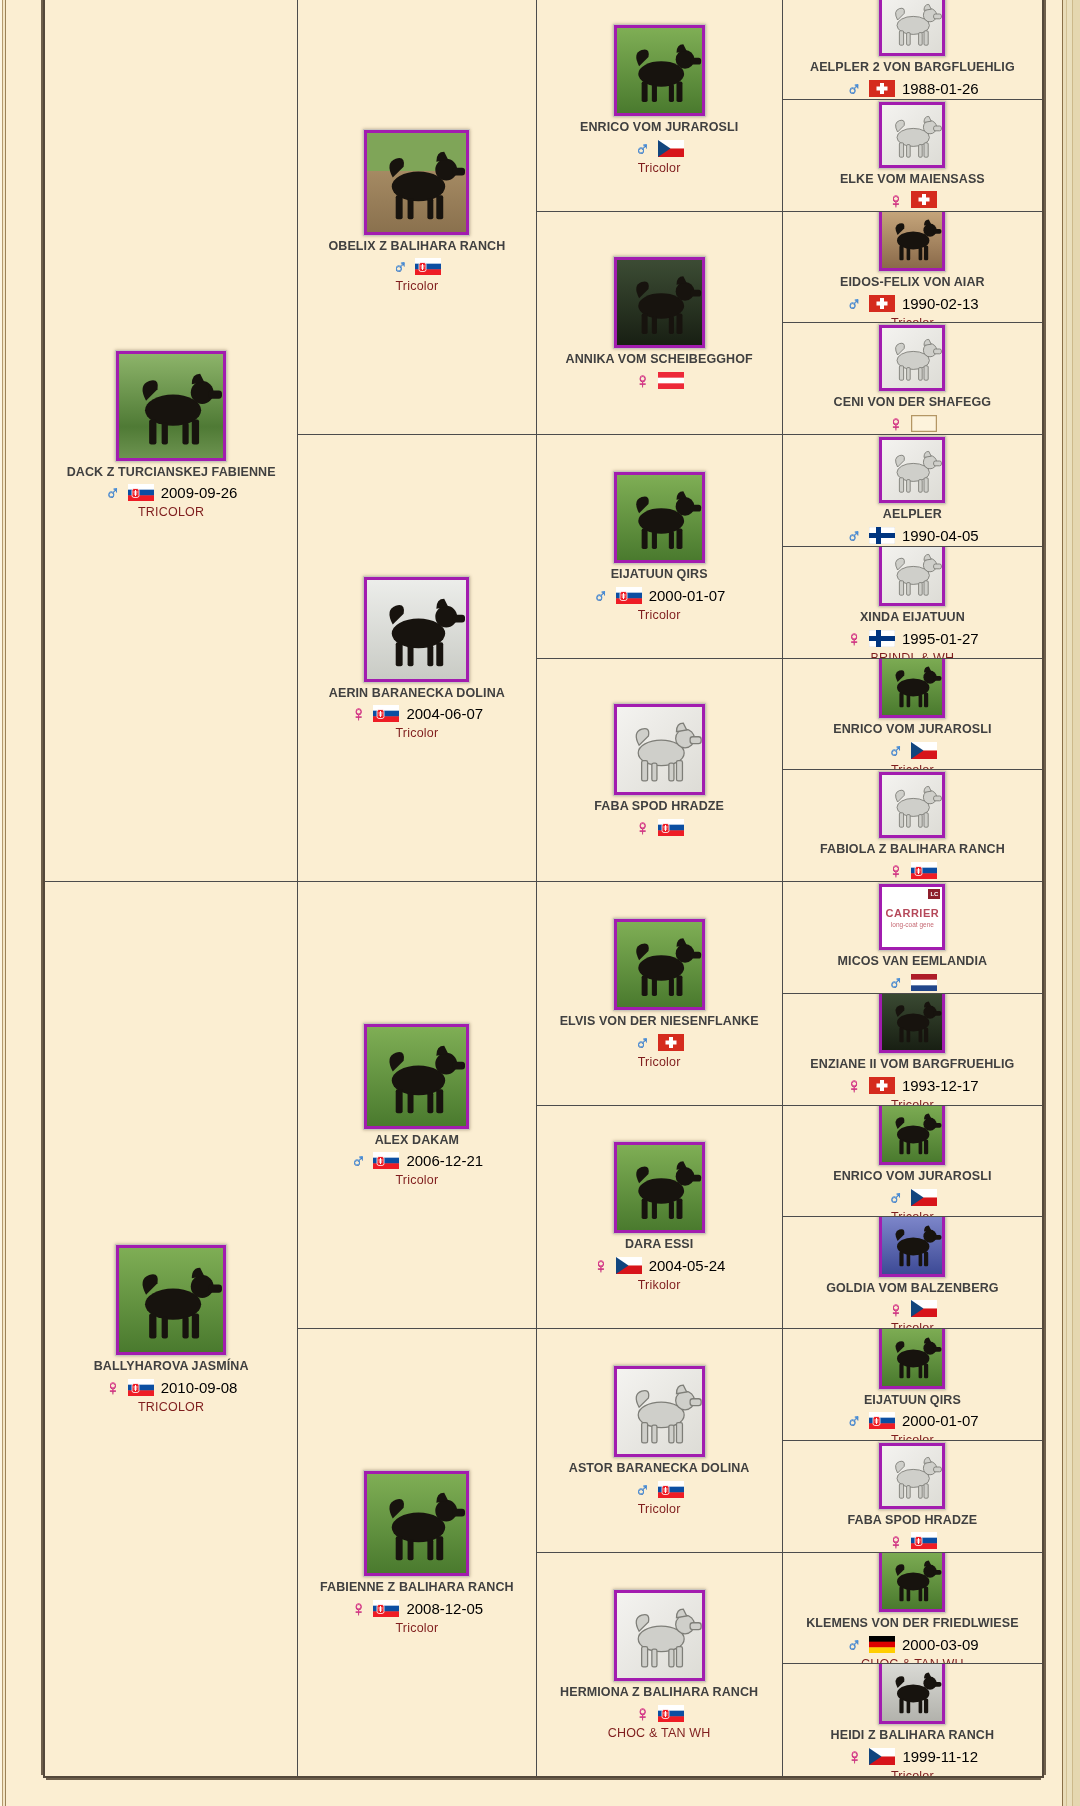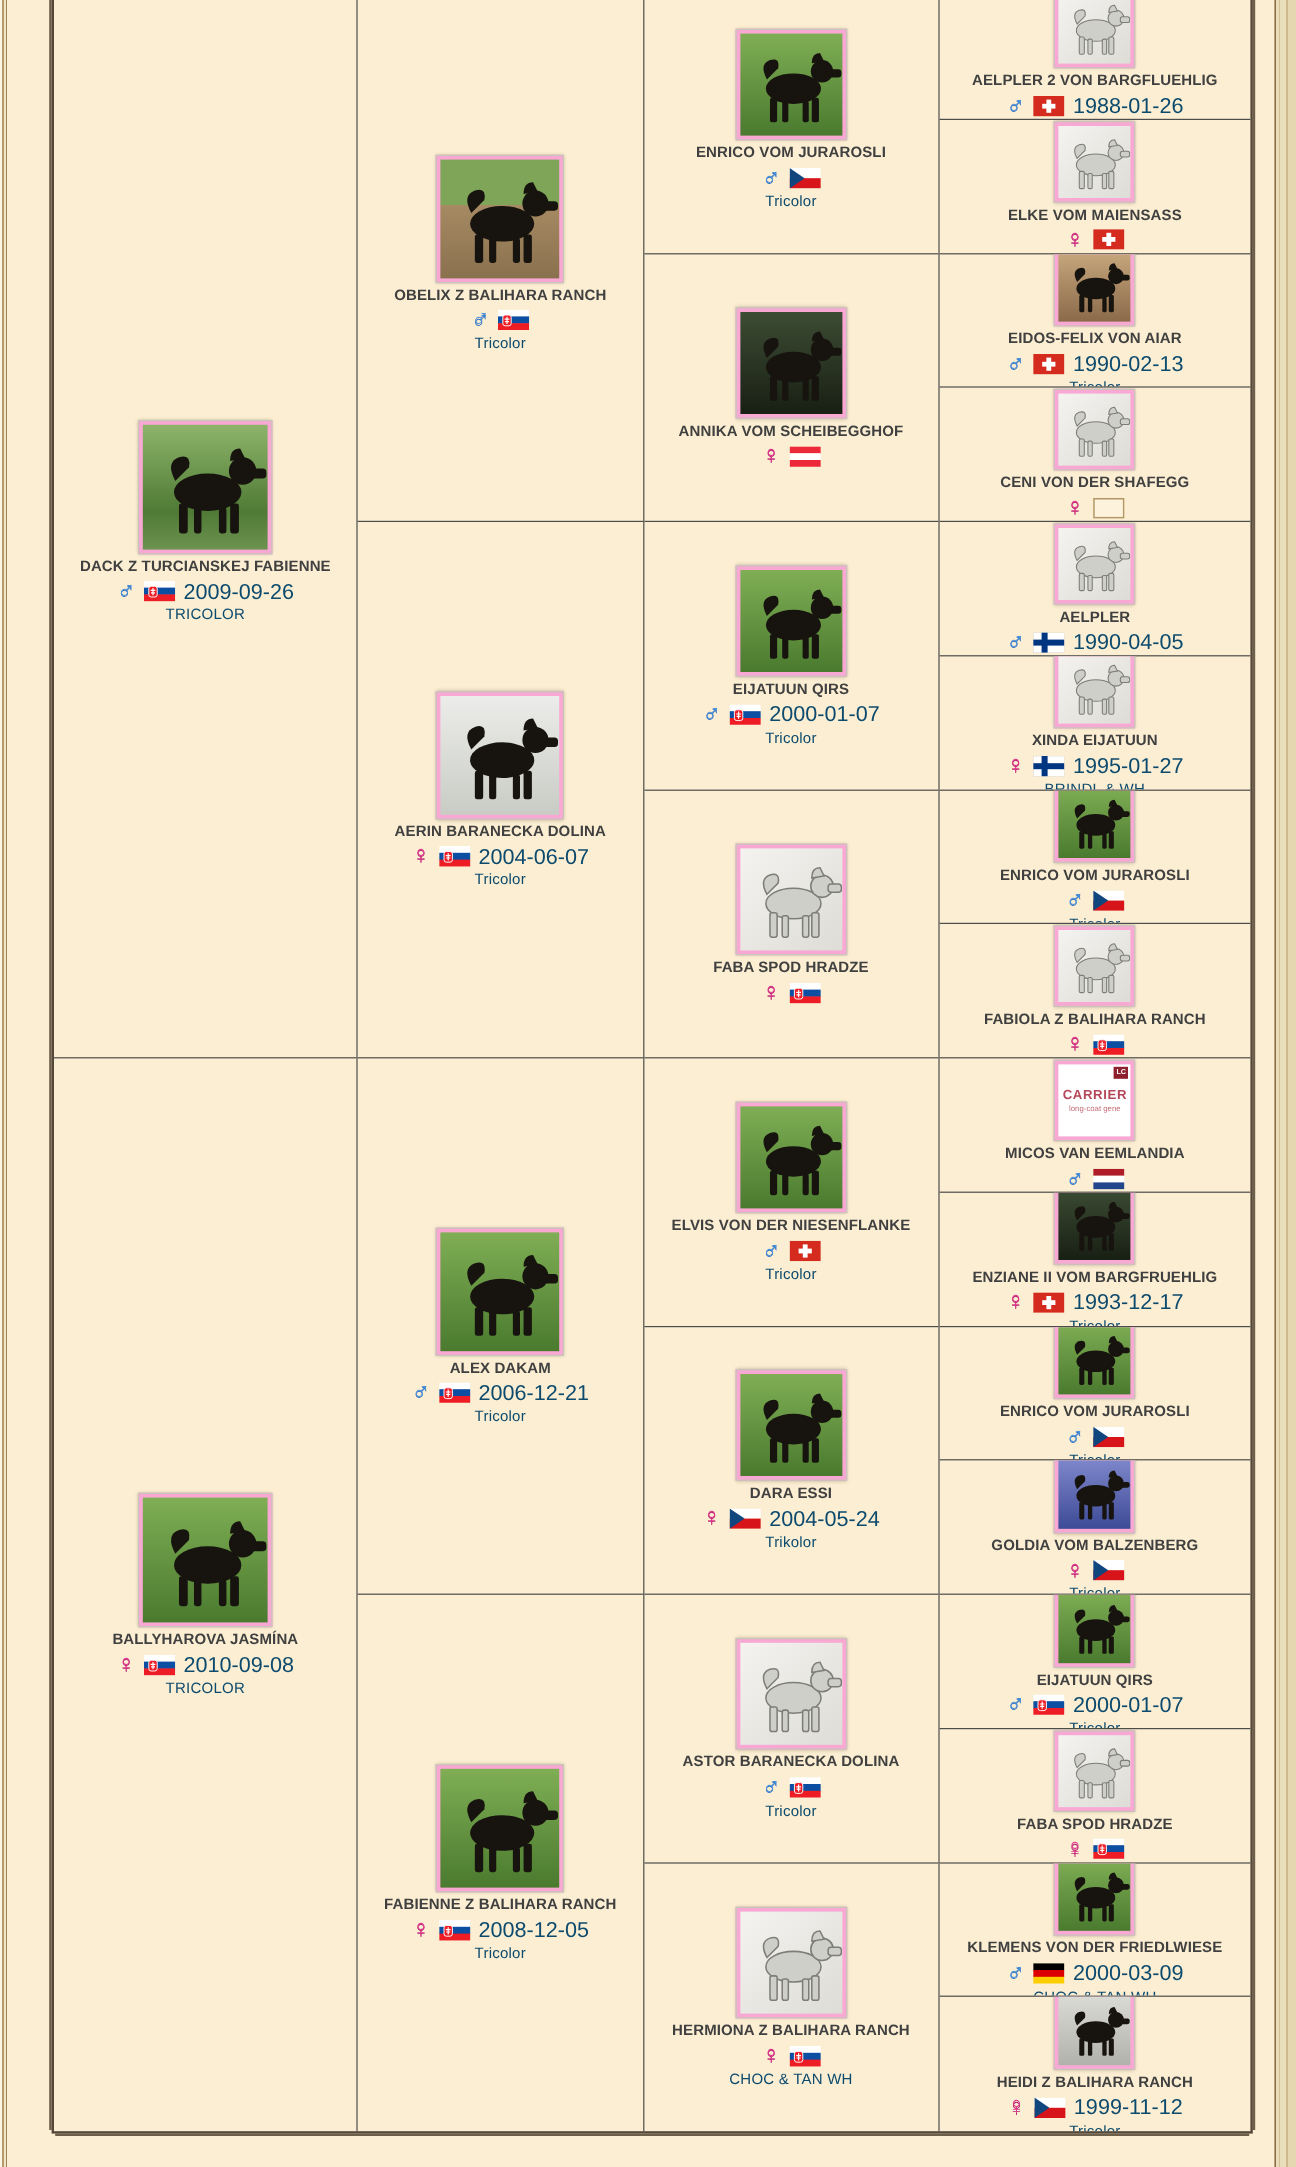--- a/index.html
+++ b/index.html
@@ -24,21 +24,21 @@
   .gen-1{width:25.4%;--img:104px;}
   .gen-2{width:23.9%;--img:99px;}
   .gen-3{width:24.7%;--img:85px;}
   .gen-4{width:26.0%;--img:60px;}
   .cell{
     display:flex;flex-direction:column;align-items:center;justify-content:center;
     gap:3px;border-bottom:1px solid #4c4c4c;padding:4px 2px;box-sizing:border-box;overflow:hidden;
   }
   .gen-col .cell:last-child{border-bottom:none;text-align:center;}
   .frame{
-    background:#f9a8d4;padding:3px;border:1px solid #c8c4bc;
+    background:#a21caf;padding:3px;border:1px solid #c8c4bc;
     box-shadow:0 0 3px rgba(90,70,40,.4);flex:0 0 auto;
   }
   .pic{width:var(--img);height:var(--img);display:block;overflow:hidden;}
   .pic svg{display:block;width:100%;height:100%;}
   .bg-sketch .pic{background:linear-gradient(135deg,#f4f3f0,#dddcd6);}
   .bg-grass .pic{background:linear-gradient(#7fae55,#4a7a2e);}
   .bg-garden .pic{background:linear-gradient(#8db46a,#4f7a35 70%,#6d9350);}
   .bg-dirt .pic{background:linear-gradient(#7fa558 0 38%,#a58a63 38%,#8a714e);}
   .bg-snow .pic{background:linear-gradient(#ecedea,#c9cbc5);}
   .bg-dark .pic{background:linear-gradient(#3c4c34,#181f13);}
@@ -51,22 +51,22 @@
     font-size:6px;font-weight:bold;padding:2px 2px;line-height:1;}
   .carrier-title{color:#b5485a;font-weight:bold;font-size:11px;letter-spacing:.5px;}
   .carrier-sub{color:#c66a74;font-size:6.5px;}
   .name{font-weight:bold;font-size:12.5px;color:#404040;letter-spacing:.1px;
     white-space:nowrap;line-height:1.25;}
   .info{display:flex;align-items:center;gap:7px;line-height:1;}
   .sex{font-size:21px;font-weight:bold;line-height:.9;}
   .sex.male{color:#4a90d9;text-shadow:0 1px 0 #2f6fc0;}
   .sex.female{color:#e0348c;text-shadow:0 1px 0 #b31f6e;}
   .flag{display:block;line-height:0;}
-  .date{font-size:18px;color:#0c4a6e;}
-  .coat{font-size:12.5px;color:#0c4a6e;letter-spacing:.2px;}
+  .date{font-size:15px;color:#000000;}
+  .coat{font-size:12.5px;color:#7f1d1d;letter-spacing:.2px;}
 </style>
 </head>
 <body>
 
 <div class="edge-strip edge-left"></div>
 <div class="edge-strip edge-right"></div>
 <div class="pedigree">
     <div class="gen-col gen-1" style="grid-template-rows: repeat(2, 1fr);">
       <div class="cell">
         <div class="frame bg-garden">

